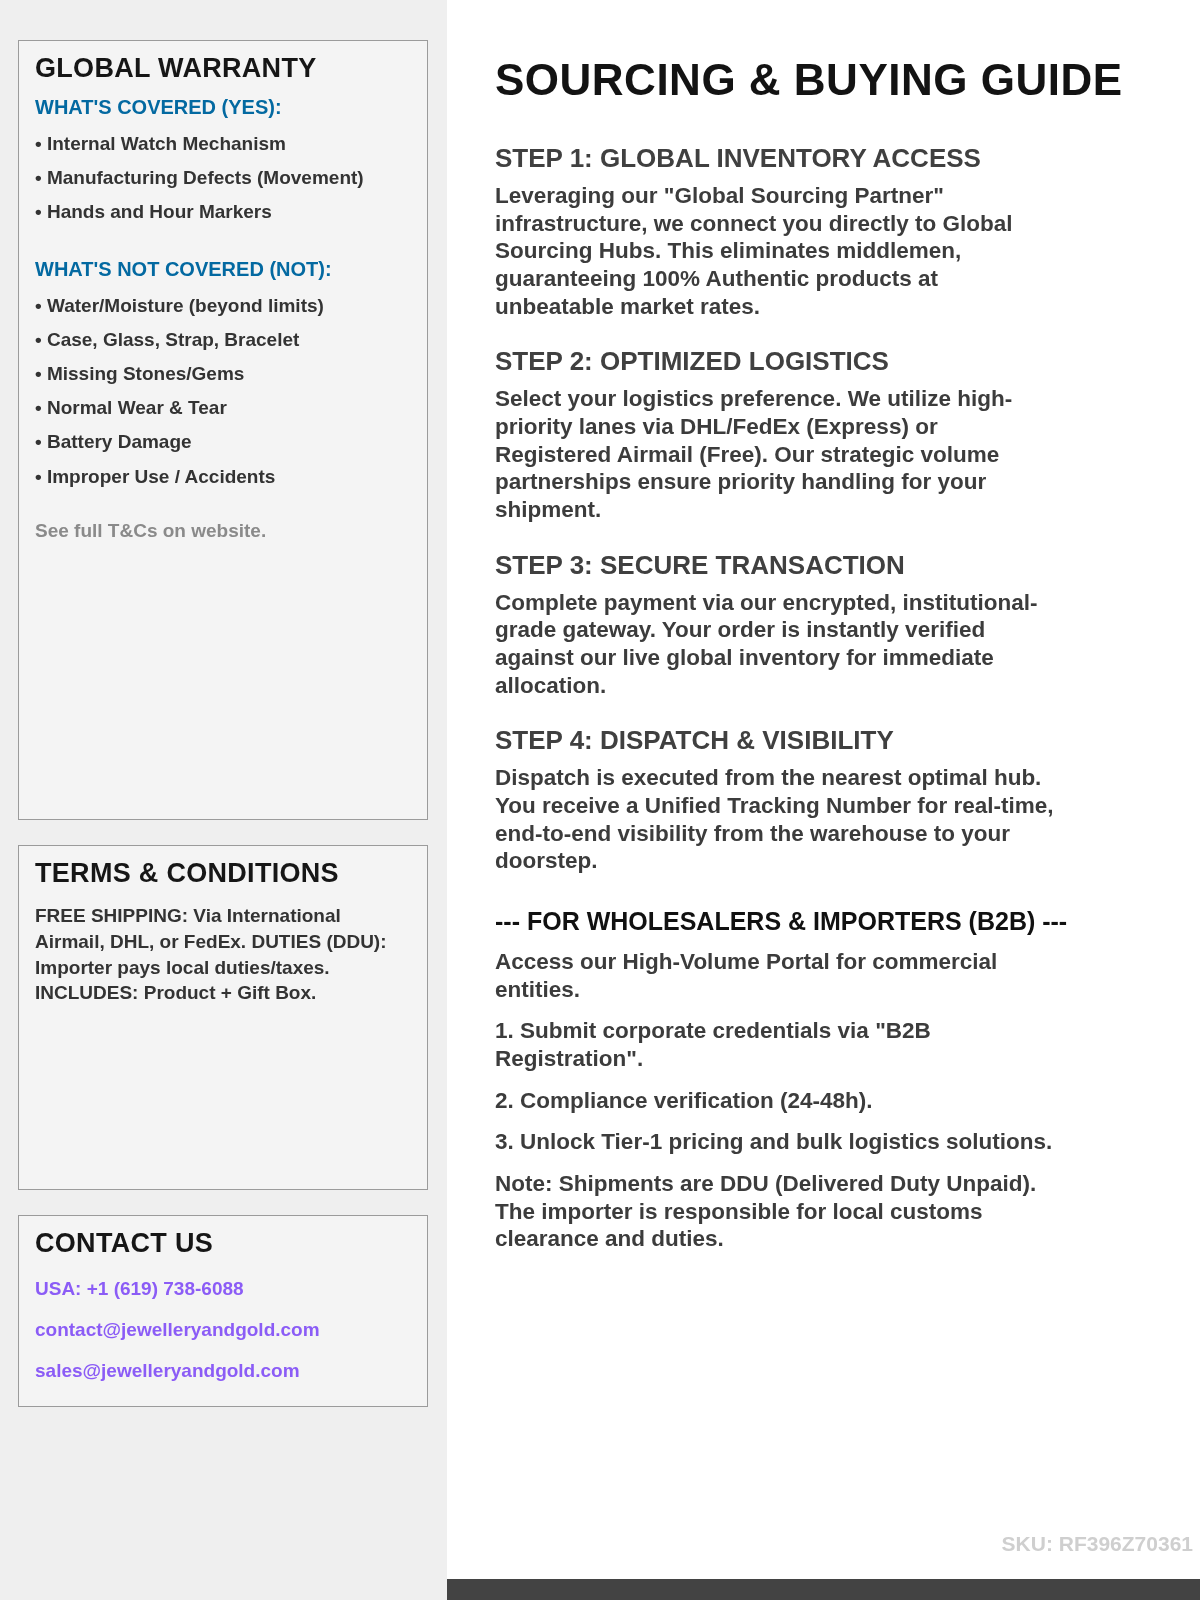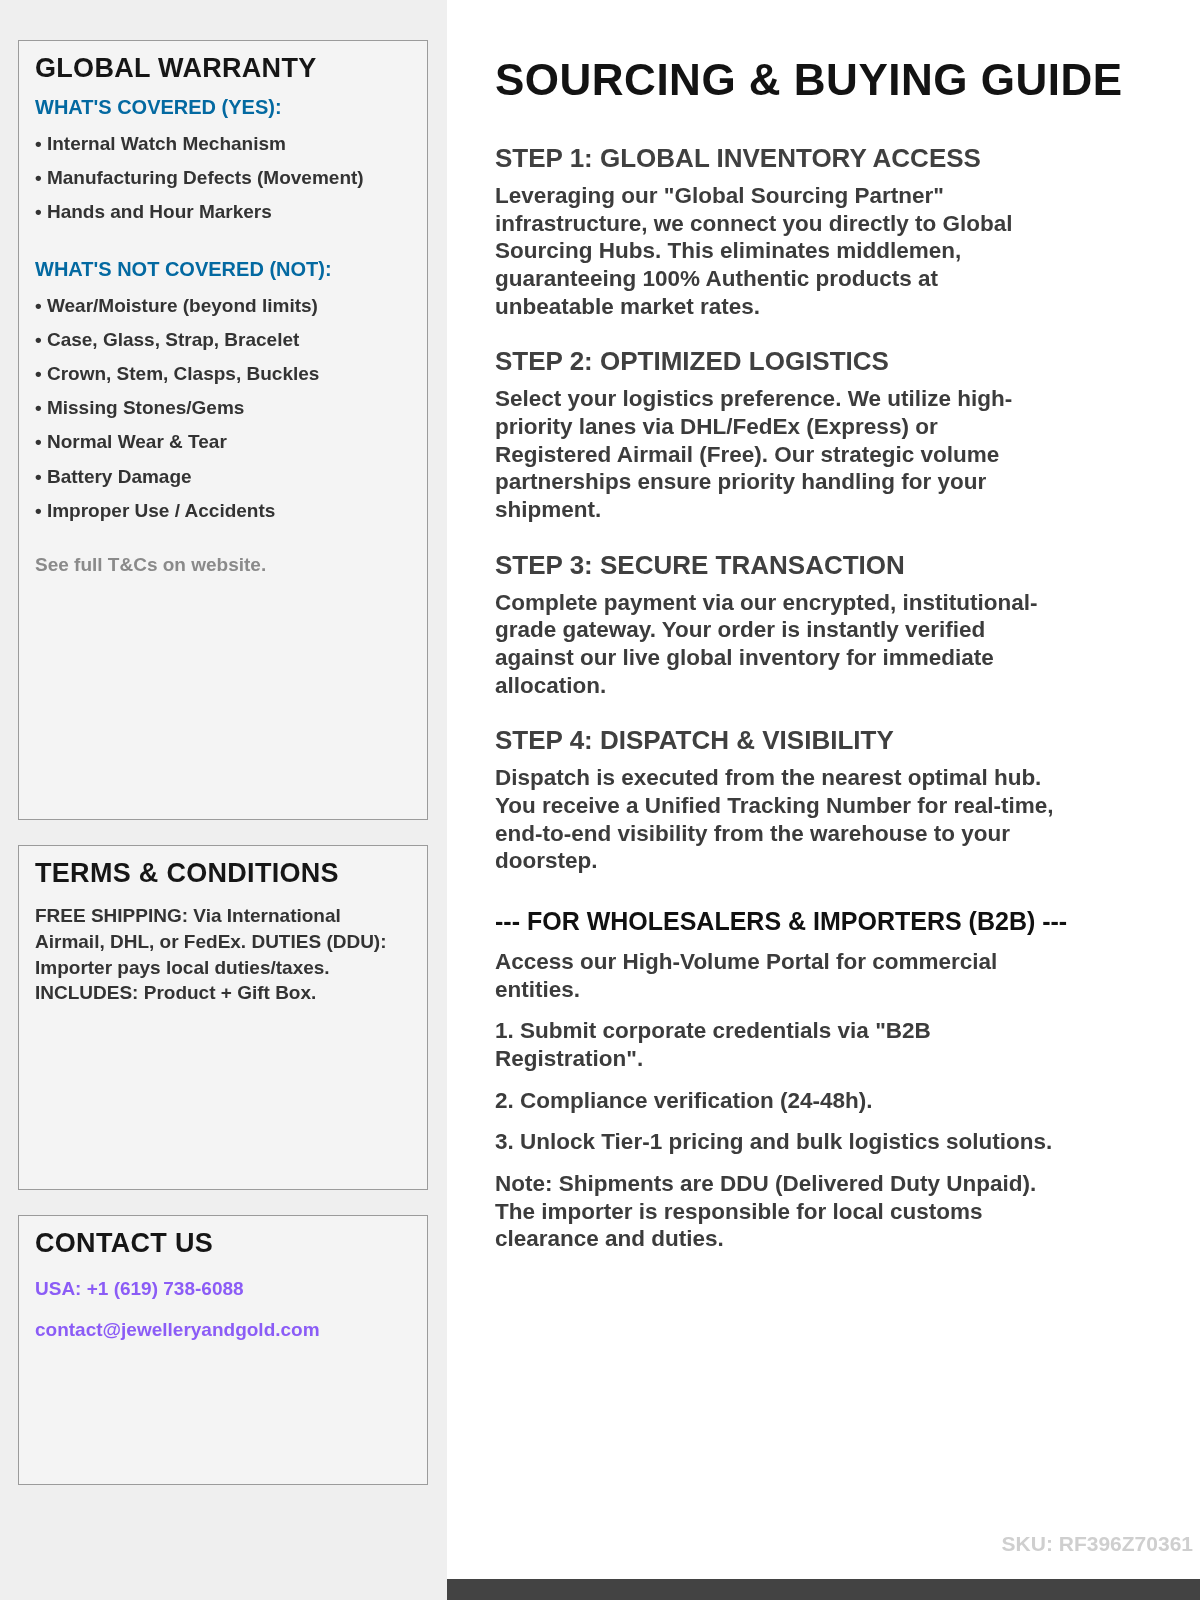--- a/index.html
+++ b/index.html
@@ -28,21 +28,21 @@
     padding: 40px 19px 0 18px;
   }
   .panel {
     background: #f4f4f4;
     border: 1px solid #9b9b9b;
     padding: 12px 16px;
     margin-bottom: 25px;
   }
   .panel.warranty { height: 780px; }
   .panel.terms    { height: 345px; }
-  .panel.contact  { height: 270px; }
+  .panel.contact  { height: 192px; }
   .panel-title {
     font-size: 27px;
     font-weight: bold;
     color: #161616;
     letter-spacing: 0.3px;
     margin-bottom: 12px;
   }
   .sub-heading {
     font-size: 20px;
     font-weight: bold;
@@ -146,41 +146,41 @@
 
       <div class="sub-heading">WHAT'S COVERED (YES):</div>
       <ul class="bullet-list">
         <li>Internal Watch Mechanism</li>
         <li>Manufacturing Defects (Movement)</li>
         <li>Hands and Hour Markers</li>
       </ul>
 
       <div class="sub-heading second">WHAT'S NOT COVERED (NOT):</div>
       <ul class="bullet-list">
-        <li>Wear/Moisture (beyond limits)</li>
+        <li>Water/Moisture (beyond limits)</li>
         <li>Case, Glass, Strap, Bracelet</li>
-        <li>Crown, Stem, Clasps, Buckles</li>
         <li>Missing Stones/Gems</li>
         <li>Normal Wear &amp; Tear</li>
         <li>Battery Damage</li>
         <li>Improper Use / Accidents</li>
       </ul>
 
       <div class="footnote">See full T&amp;Cs on website.</div>
     </section>
 
     <section class="panel terms">
       <h2 class="panel-title">TERMS &amp; CONDITIONS</h2>
       <p class="terms-body">FREE SHIPPING: Via International Airmail, DHL, or FedEx.  DUTIES (DDU): Importer pays local duties/taxes.  INCLUDES: Product + Gift Box.</p>
     </section>
 
     <section class="panel contact">
       <h2 class="panel-title">CONTACT US</h2>
       <div class="contact-line">USA: +1 (619) 738-6088</div>
       <div class="contact-line">contact@jewelleryandgold.com</div>
+      <div class="contact-line">sales@jewelleryandgold.com</div>
     </section>
 
   </aside>
 
   <main class="main">
 
     <h1 class="main-title">SOURCING &amp; BUYING GUIDE</h1>
 
     <section class="step">
       <h3 class="step-heading">STEP 1: GLOBAL INVENTORY ACCESS</h3>

